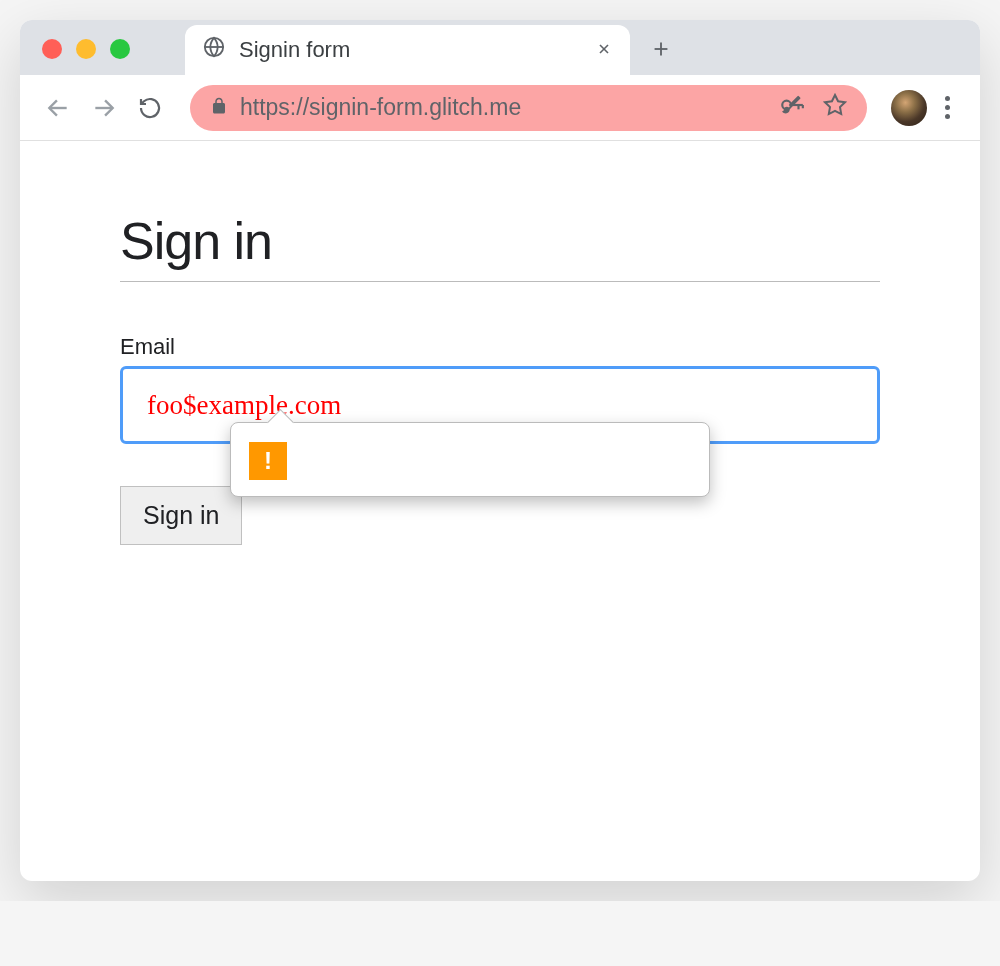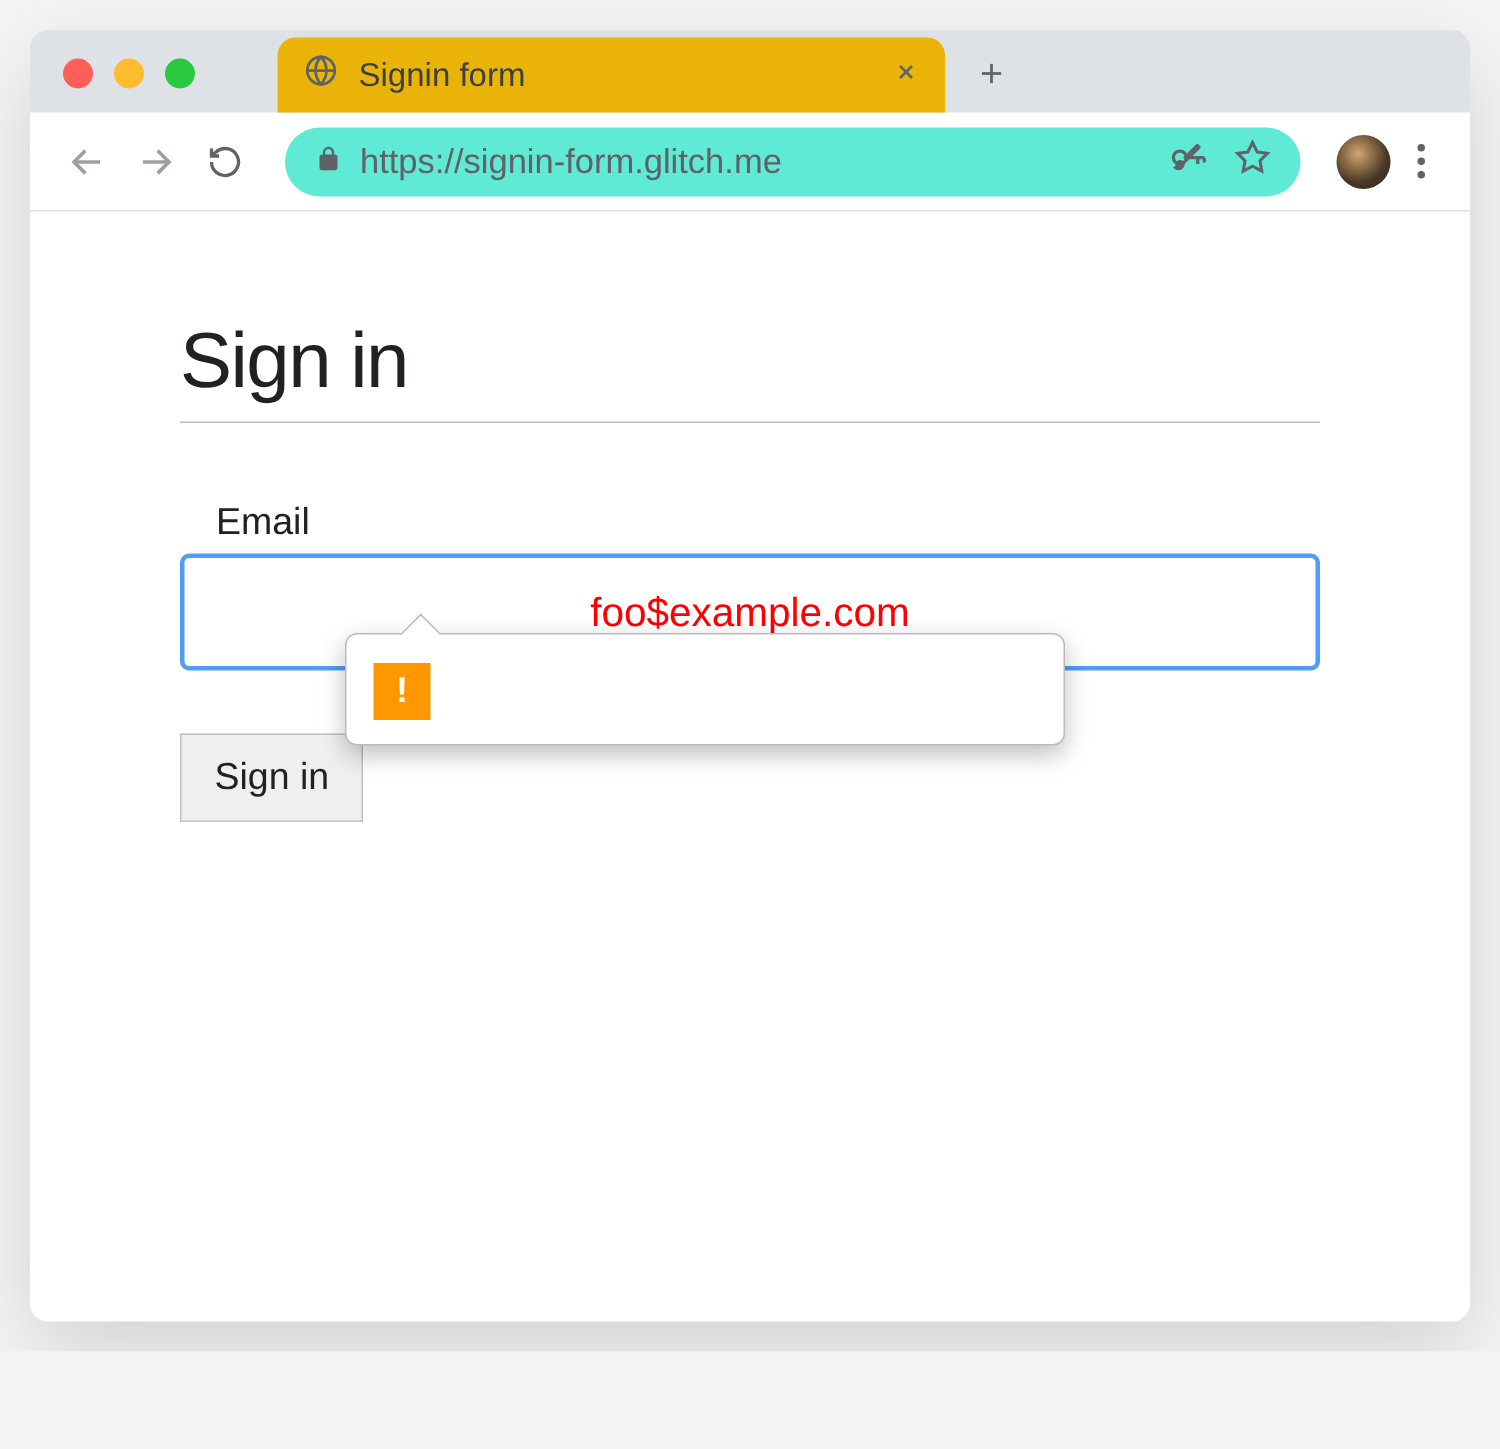--- a/index.html
+++ b/index.html
@@ -38,21 +38,21 @@
       height: 20px;
       border-radius: 50%;
     }
     .tl-red { background: #ff5f57; }
     .tl-yellow { background: #febc2e; }
     .tl-green { background: #28c840; }
     .tab {
       position: absolute;
       left: 165px;
       top: 5px;
-      background: #eab308;
+      background: #ffffff;
       height: 50px;
       width: 445px;
       border-radius: 12px 12px 0 0;
       display: flex;
       align-items: center;
       padding: 0 18px;
       font-size: 22px;
       color: #3c4043;
     }
     .tab .globe {
@@ -88,21 +88,21 @@
       height: 40px;
       display: flex;
       align-items: center;
       justify-content: center;
       color: #9aa0a6;
       cursor: pointer;
     }
     .nav-btn.active { color: #5f6368; }
     .address-bar {
       flex: 1;
-      background: #5eead4;
+      background: #fca5a5;
       border-radius: 30px;
       height: 46px;
       display: flex;
       align-items: center;
       padding: 0 20px;
       margin: 0 10px 0 14px;
       color: #5f6368;
       font-size: 23px;
     }
     .lock-icon {
@@ -143,34 +143,32 @@
     .page-title {
       font-size: 52px;
       font-weight: 500;
       color: #202124;
       padding-bottom: 10px;
       border-bottom: 1px solid #bbb;
       margin-bottom: 52px;
       letter-spacing: -1px;
     }
     .form-label {
-      font-size: 25px;
+      font-size: 22px;
       color: #202124;
       margin-bottom: 6px;
       display: block;
-      margin-left: 24px;
     }
     .form-input {
       width: 100%;
       height: 78px;
       font-size: 27px;
-      padding: 0 36px;
+      padding: 0 24px;
       border: 1px solid #ccc;
-      font-family: Liberation Sans, sans-serif;
-      text-align: center;
+      font-family: Liberation Serif, serif;
     }
     .form-input.email-error {
       border: 3px solid #4f9cf9;
       border-radius: 6px;
       color: #ff0000;
       outline: none;
     }
     .form-input.password-filled {
       background: #e8f0fe;
       border: 1px solid #b8cce4;

